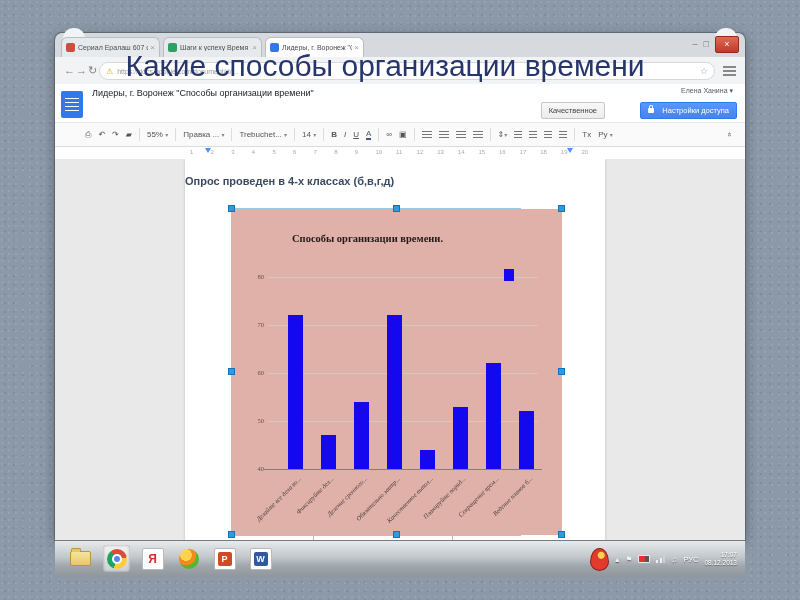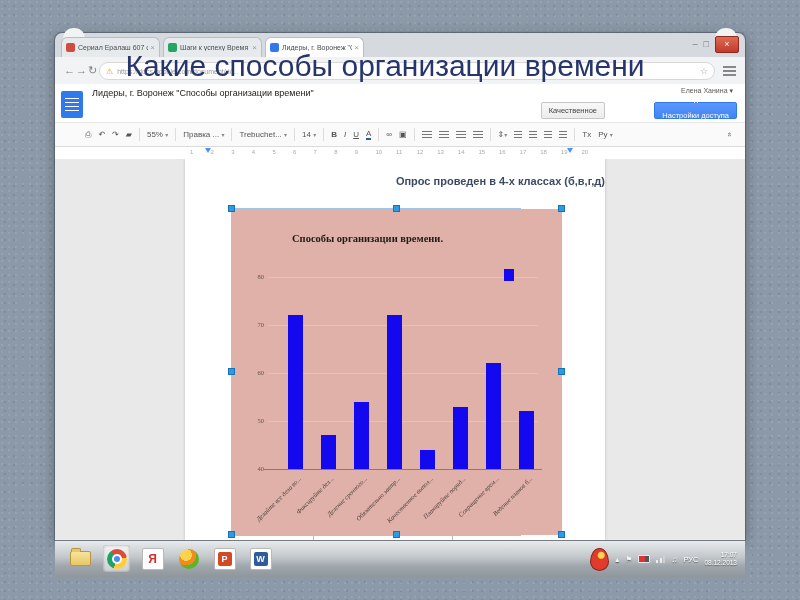--- a/index.html
+++ b/index.html
@@ -47,21 +47,21 @@
   #docs-icon{left:6px;top:7px;width:22px;height:27px;background:#3079ed;border-radius:2px;}
   #docs-icon i{position:absolute;left:4px;right:4px;top:7px;height:13px;
     background:repeating-linear-gradient(#fff 0 1.5px,transparent 1.5px 4px);}
   #doc-title{left:37px;top:4px;font-size:9px;color:#1c1c1c;white-space:nowrap;}
   #menubar{left:37px;top:18px;display:flex;gap:9px;align-items:center;}
   .menu-item{font-size:8px;color:#3c3c3c;}
   #autosave{font-size:7.5px;color:#bcbcbc;margin-left:10px;white-space:nowrap;}
   #user-name{right:12px;top:3px;font-size:7px;color:#5a5a5a;}
   .hbtn{position:absolute;top:18px;height:17px;border-radius:2px;font-size:7.5px;display:flex;align-items:center;padding:0 7px;box-sizing:border-box;}
   #btn-comments{right:140px;background:linear-gradient(#f8f8f8,#ececec);border:1px solid #c6c6c6;color:#444;}
-  #btn-share{right:8px;background:linear-gradient(#5a97fe,#4384f3);border:1px solid #3079ed;color:#fff;gap:8px;flex-direction:column;}
+  #btn-share{right:8px;background:linear-gradient(#5a97fe,#4384f3);border:1px solid #3079ed;color:#fff;gap:8px;}
   .mini-lock{width:6px;height:5px;background:#fff;border-radius:1px;position:relative;display:inline-block;}
   .mini-lock:before{content:"";position:absolute;top:-3px;left:1px;width:4px;height:3px;border:1px solid #fff;border-bottom:none;border-radius:3px 3px 0 0;box-sizing:border-box;}
 
   
   #toolbar{left:0;top:89px;width:100%;height:25px;background:#fafafa;border-top:1px solid #e6e6e6;border-bottom:1px solid #dcdcdc;
     display:flex;align-items:center;gap:7px;padding-left:30px;box-sizing:border-box;}
   .tbtn{font-size:8px;color:#555;white-space:nowrap;}
   .tsep{width:1px;height:13px;background:#ddd;}
   .mini-lines{width:10px;height:8px;background:repeating-linear-gradient(#777 0 1px,transparent 1px 3px);}
   .mini-lines.c{background:repeating-linear-gradient(#777 0 1px,transparent 1px 3px);width:8px;}
@@ -69,21 +69,21 @@
   .caret{font-size:6px;color:#888;}
 
   
   #ruler{left:0;top:114px;width:100%;height:12px;background:#fff;border-bottom:1px solid #dadada;}
   .rnum{position:absolute;top:2px;font-size:6px;color:#ababab;}
   .rmark{position:absolute;top:1px;width:0;height:0;border-left:3px solid transparent;border-right:3px solid transparent;border-top:5px solid #4d90fe;}
 
   
   #docarea{left:0;top:126px;width:100%;height:381px;background:#e9e9e9;overflow:hidden;}
   #page{left:130px;top:0;width:420px;height:381px;background:#fff;box-shadow:0 0 3px rgba(0,0,0,.18);}
-  #heading{left:0;top:16px;width:100%;text-align:right;font-size:11px;font-weight:bold;color:#3a4a61;}
+  #heading{left:0;top:16px;width:100%;text-align:left;font-size:11px;font-weight:bold;color:#3a4a61;}
 
   
   #chartwrap{left:47px;top:50px;width:288px;height:326px;outline:1.5px solid #9ec8ea;}
   #chart{left:0;top:0;width:330px;height:326px;background:#e0b1a9;overflow:hidden;}
   #chart-title{position:absolute;left:60px;top:24px;font-family:"Liberation Serif",serif;font-weight:bold;font-size:10.5px;color:#201a18;}
   .gridline{position:absolute;height:1px;background:#d9c6c0;}
   .axisline{position:absolute;height:1px;background:#8a7b76;}
   .ylab{position:absolute;width:22px;text-align:right;font-size:6.5px;color:#5d5450;font-family:"Liberation Serif",serif;}
   .bar{position:absolute;width:15px;}
   .xlab{position:absolute;white-space:nowrap;font-family:"Liberation Serif",serif;font-style:italic;font-size:6.5px;color:#473c38;

